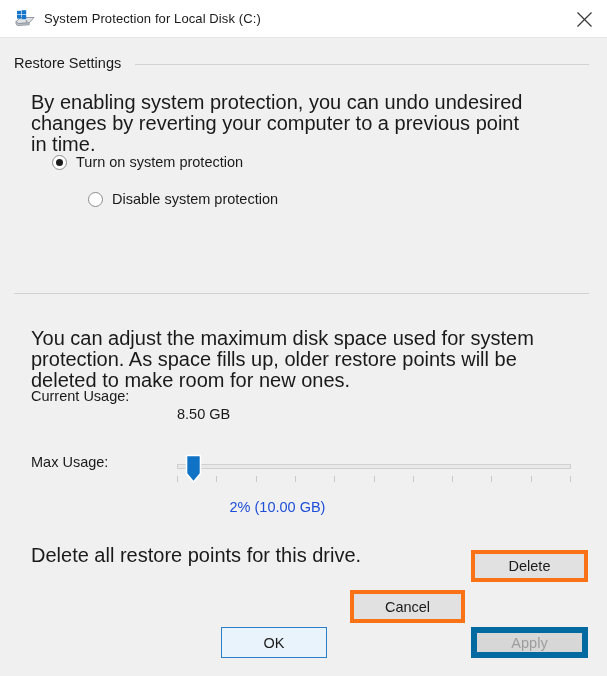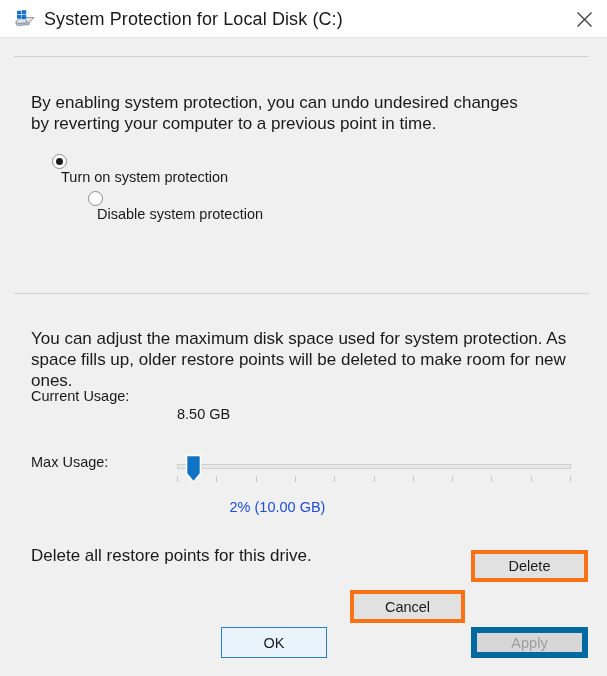--- a/index.html
+++ b/index.html
@@ -30,21 +30,21 @@
     position: absolute;
     left: 14px;
     top: 9px;
     width: 22px;
     height: 20px;
   }
   .title-text {
     position: absolute;
     left: 44px;
     top: 9px;
-    font-size: 18px;
+    font-size: 13px;
     line-height: 20px;
     color: #1a1a1a;
     white-space: nowrap;
     letter-spacing: 0.1px;
   }
   .close-btn {
     position: absolute;
     right: 0;
     top: 0;
     width: 46px;
@@ -74,33 +74,32 @@
     flex: 1;
     height: 1px;
     background: #d2d2d2;
     position: relative;
     top: 1px;
   }
 
   
   .body-text {
     position: absolute;
-    font-size: 17px;
+    font-size: 20px;
     line-height: 21px;
     color: #1a1a1a;
   }
 
   
   .radio-row {
     position: absolute;
     left: 52px;
     display: flex;
-    align-items: flex-start;
+    align-items: center;
     cursor: default;
-    flex-direction: column;
   }
   .radio-mark {
     width: 15px;
     height: 15px;
     border-radius: 50%;
     border: 1px solid #8d8d8d;
     background: #ffffff;
     box-sizing: border-box;
     position: relative;
     flex: 0 0 auto;
@@ -233,20 +232,21 @@
 
   <div class="close-btn">
     <svg width="17" height="17" viewBox="0 0 17 17">
       <line x1="1.5" y1="1.5" x2="15.5" y2="15.5" stroke="#3a3a3a" stroke-width="1.25"></line>
       <line x1="15.5" y1="1.5" x2="1.5" y2="15.5" stroke="#3a3a3a" stroke-width="1.25"></line>
     </svg>
   </div>
 </div>
 
 <div class="group-head" style="top:55px;">
+  <span class="glabel">Restore Settings</span>
   <span class="grule"></span>
 </div>
 
 <div class="body-text" style="left:31px; top:92px; width:500px;">By enabling system protection, you can undo undesired changes by reverting your computer to a previous point in time.</div>
 
 <div class="radio-row" style="top:154px;">
   <span class="radio-mark on"></span>
   <span class="radio-label">Turn on system protection</span>
 </div>
 

